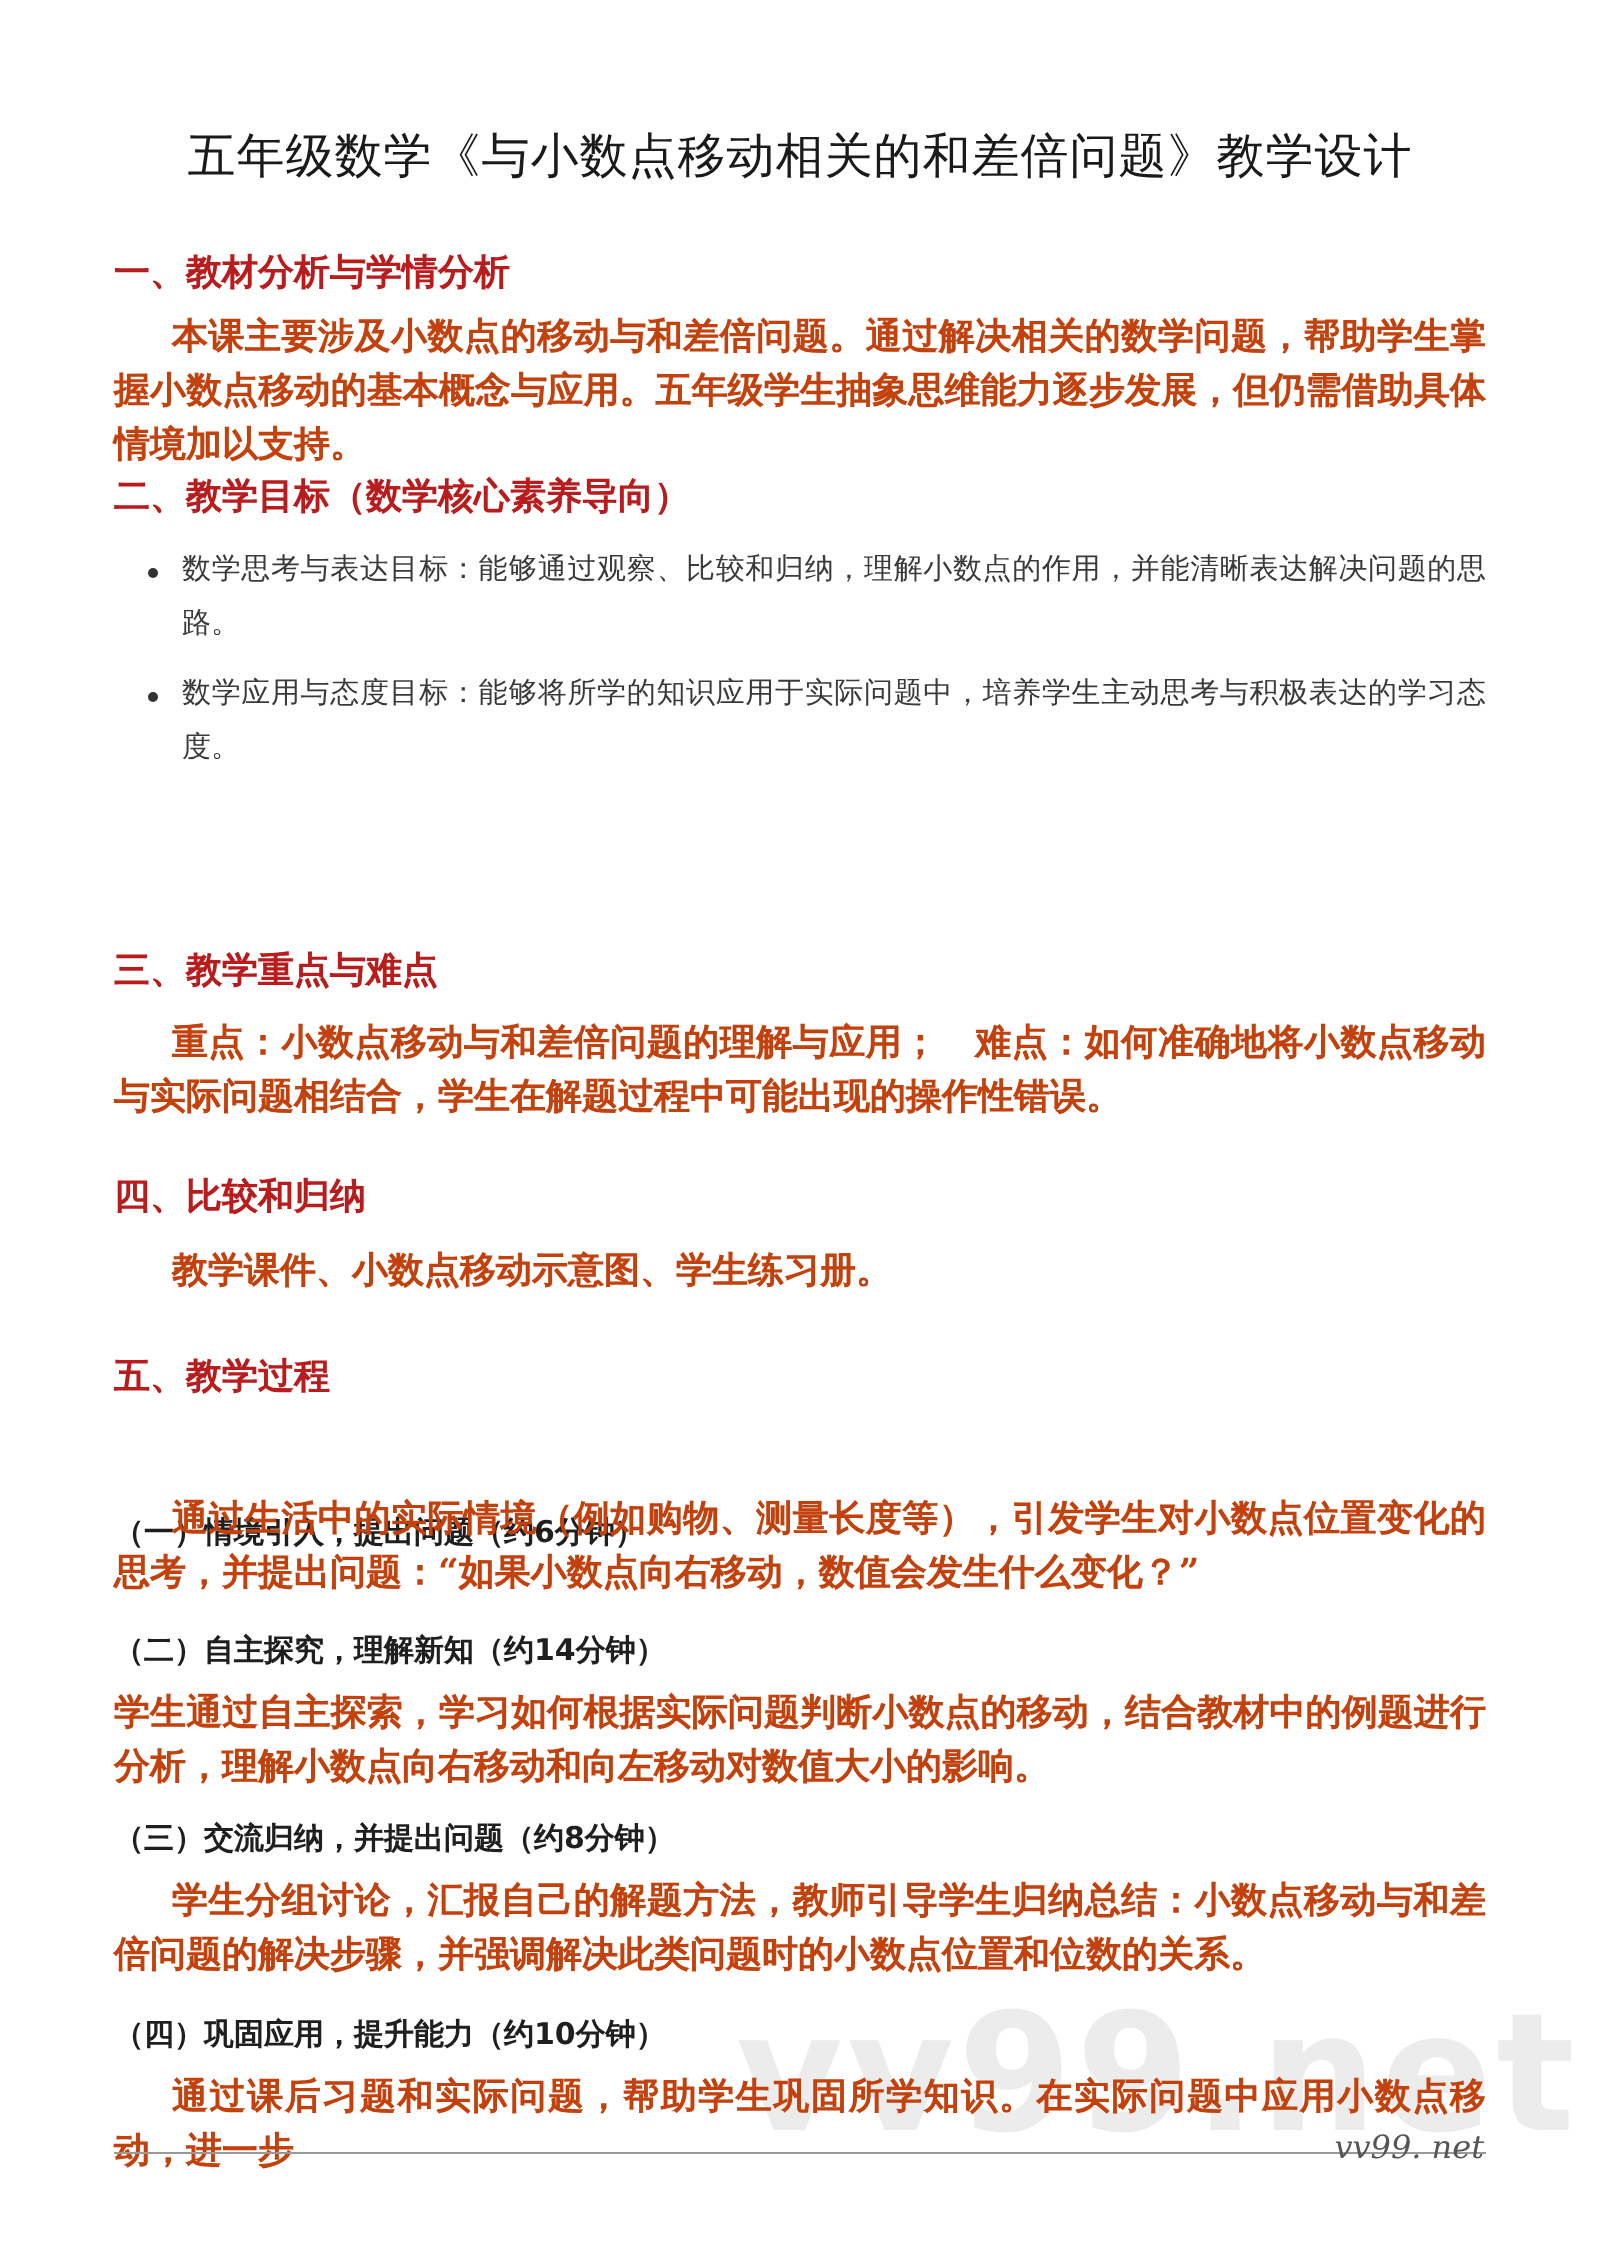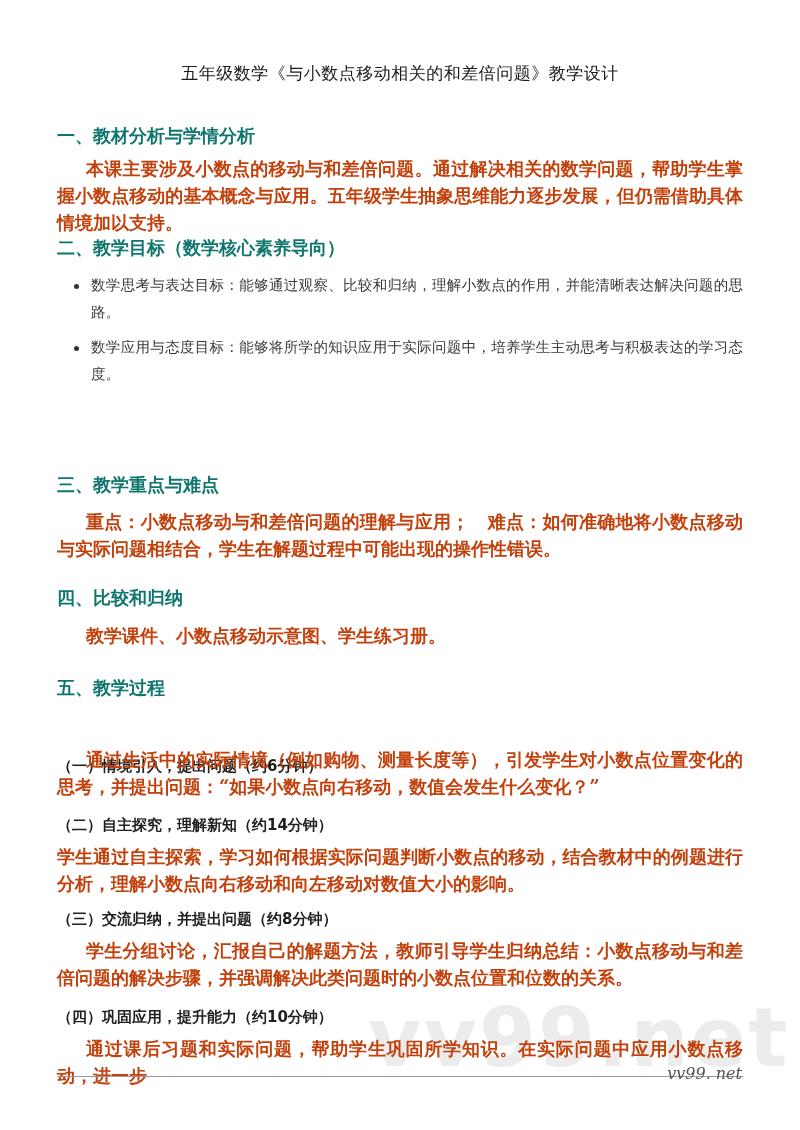--- a/index.html
+++ b/index.html
@@ -4,26 +4,26 @@
   <style>
     html, body { margin: 0; padding: 0; background: #ffffff; }
     body {
       width: 800px; height: 1130px; position: relative; overflow: hidden;
       font-family: "DejaVu Serif", "Liberation Serif", serif;
       color: #333333;
     }
     .page { position: absolute; left: 0; top: 0; width: 800px; height: 1130px; }
     .title {
       position: absolute; left: 0; top: 62px; width: 800px; text-align: center;
-      font-size: 17px; color: #1a1a1a; letter-spacing: 0.5px;
+      font-size: 24px; color: #1a1a1a; letter-spacing: 0.5px;
       font-family: "DejaVu Sans", "Liberation Sans", sans-serif;
     }
     .h2 {
       position: absolute; left: 57px;
-      font-size: 18px; font-weight: bold; color: #0f766e;
+      font-size: 18px; font-weight: bold; color: #b91c1c;
       font-family: "DejaVu Sans", "Liberation Sans", sans-serif;
     }
     .h3 {
       position: absolute; left: 57px;
       font-size: 15px; font-weight: bold; color: #1f1f1f;
       font-family: "DejaVu Sans", "Liberation Sans", sans-serif;
     }
     .para {
       position: absolute; left: 57px; width: 686px;
       font-size: 18px; line-height: 27px; color: #c2410c;

